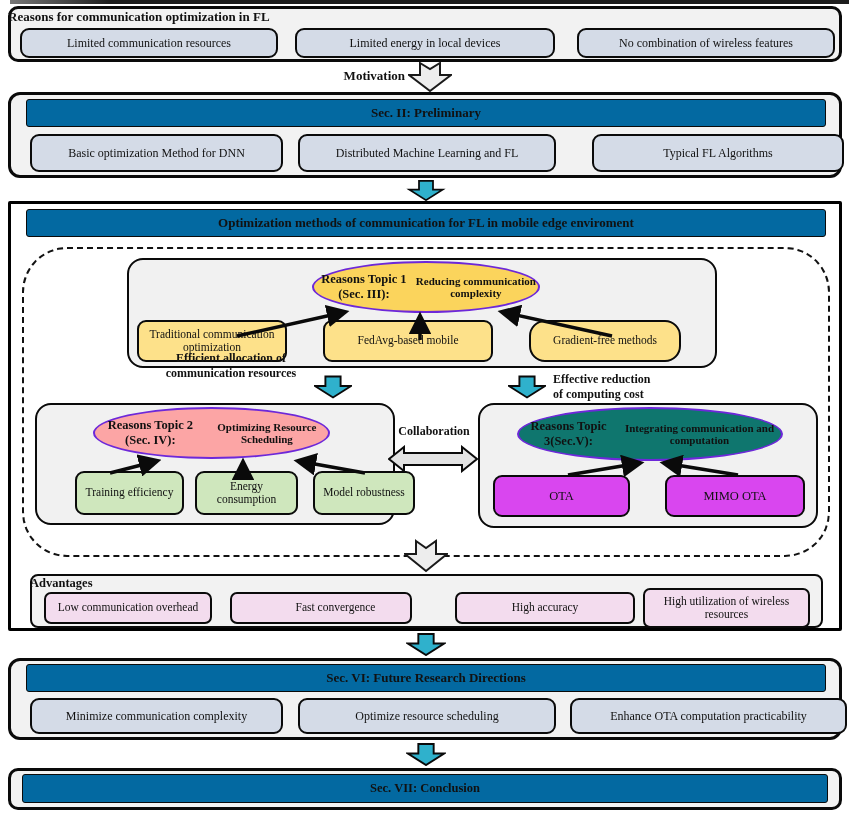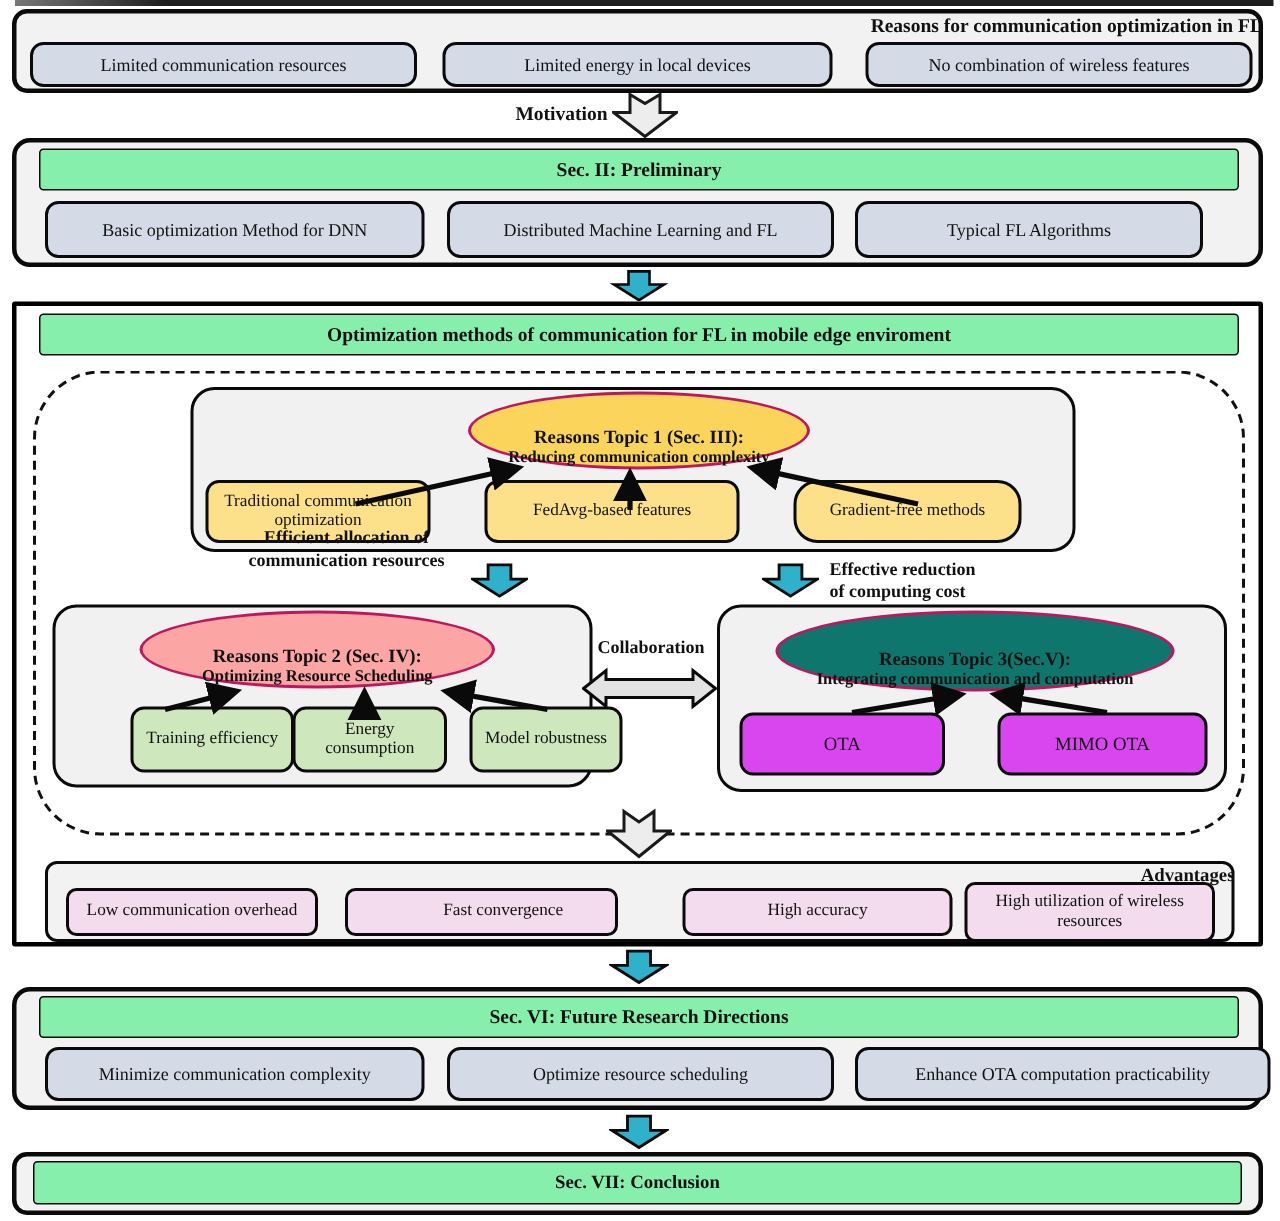--- a/index.html
+++ b/index.html
@@ -1,41 +1,41 @@
 <!DOCTYPE html>
 <html><head>
 <meta charset="utf-8">
 <style>
   html,body{margin:0;padding:0;background:#fff;}
   .page{position:relative;width:853px;height:814px;background:#ffffff;overflow:hidden;
         font-family:"Liberation Serif","DejaVu Serif",serif;color:#111;}
   .abs{position:absolute;box-sizing:border-box;}
   .section{background:#f2f2f2;border:3px solid #0a0a0a;border-radius:12px;}
   .bigsection{background:#ffffff;border:3px solid #000;border-radius:2px;}
-  .greenbar{background:#86efac;border:1.5px solid #0a0a0a;border-radius:3px;
+  .greenbar{background:#0369a1;border:1.5px solid #0a0a0a;border-radius:3px;
             display:flex;align-items:center;justify-content:center;
             font-weight:bold;font-size:13px;}
   .bluebox{background:#d4dbe7;border:2px solid #0a0a0a;border-radius:9px;
            display:flex;align-items:center;justify-content:center;text-align:center;
            font-size:12px;padding:2px 6px;}
   .graybox{background:#f1f1f1;border:2px solid #0a0a0a;border-radius:16px;}
-  .ellipse{border:2px solid #be185d;border-radius:50%;display:flex;flex-direction:column;
-           align-items:center;justify-content:flex-end;text-align:center;font-weight:bold;}
+  .ellipse{border:2px solid #6d28d9;border-radius:50%;display:flex;
+           align-items:center;justify-content:flex-start;text-align:center;font-weight:bold;}
   .ellipse .l1{font-size:12.5px;}
   .ellipse .l2{font-size:11px;}
   .smallbox{border:2px solid #0a0a0a;border-radius:9px;display:flex;align-items:center;
             justify-content:center;text-align:center;font-size:11.5px;line-height:1.15;padding:2px 4px;}
   .yellow{background:#fde18a;}
   .yellowell{background:#fbd45c;}
   .green{background:#cfe7bd;}
   .greenell{background:#fca5a5;}
   .blue{background:#d946ef;}
   .blueell{background:#0f766e;}
   .pink{background:#f3dcee;border-radius:7px;}
-  .title{font-weight:bold;font-size:13px;text-align:right;}
+  .title{font-weight:bold;font-size:13px;text-align:left;}
   .lbl{font-weight:bold;font-size:12px;line-height:15px;}
   .arrlayer{pointer-events:none;}
   .topstrip{background:linear-gradient(to right,#777,#1d1d1d 12%,#1d1d1d);}
 </style>
 </head>
 <body>
 
 <div class="page">
 
   <svg width="0" height="0" style="position:absolute">
@@ -56,37 +56,37 @@
 
   <div class="abs lbl" style="left:255px;top:68px;width:150px;text-align:right;font-size:13px;">Motivation</div>
   <svg class="abs arrlayer" style="left:408px;top:62px;" width="44" height="30" viewBox="0 0 44 30">
     <polygon points="12,1 22,7 32,1 32,13 43,13 22,29 1,13 12,13" fill="#ededed" stroke="#1a1a1a" stroke-width="2"></polygon>
   </svg>
 
   <div class="abs section" style="left:8px;top:92px;width:834px;height:86px;"></div>
   <div class="abs greenbar" style="left:26px;top:99px;width:800px;height:28px;">Sec. II:  Preliminary</div>
   <div class="abs bluebox" style="left:30px;top:134px;width:253px;height:38px;">Basic optimization Method for DNN</div>
   <div class="abs bluebox" style="left:298px;top:134px;width:258px;height:38px;">Distributed Machine Learning and FL</div>
-  <div class="abs bluebox" style="left:570px;top:134px;width:232px;height:38px;">Typical FL Algorithms</div>
+  <div class="abs bluebox" style="left:592px;top:134px;width:252px;height:38px;">Typical FL Algorithms</div>
 
   <svg class="abs arrlayer" style="left:406px;top:180px;" width="40" height="21" viewBox="0 0 40 24">
     <polygon points="12,1 28,1 28,11 39,11 20,23 1,11 12,11" fill="#2fb1cc" stroke="#0a0a0a" stroke-width="2"></polygon>
   </svg>
 
   <div class="abs bigsection" style="left:8px;top:201px;width:834px;height:430px;"></div>
   <div class="abs greenbar" style="left:26px;top:209px;width:800px;height:28px;">Optimization methods of communication for FL in mobile edge enviroment</div>
   <div class="abs" style="left:22px;top:247px;width:808px;height:310px;border:2.5px dashed #111;border-radius:45px;"></div>
 
   <div class="abs graybox" style="left:127px;top:258px;width:590px;height:110px;"></div>
   <div class="abs ellipse yellowell" style="left:312px;top:261px;width:228px;height:52px;">
     <span class="l1">Reasons Topic 1 (Sec. III):</span>
     <span class="l2">Reducing communication complexity</span>
   </div>
   <div class="abs smallbox yellow" style="left:137px;top:320px;width:150px;height:42px;">Traditional communication optimization</div>
-  <div class="abs smallbox yellow" style="left:323px;top:320px;width:170px;height:42px;">FedAvg-based features</div>
+  <div class="abs smallbox yellow" style="left:323px;top:320px;width:170px;height:42px;">FedAvg-based mobile</div>
   <div class="abs smallbox yellow" style="left:529px;top:320px;width:152px;height:42px;border-radius:16px;">Gradient-free methods</div>
   <svg class="abs arrlayer" style="left:127px;top:258px;" width="590" height="110">
     <line x1="110" y1="78" x2="218" y2="54" stroke="#0a0a0a" stroke-width="3.5" marker-end="url(#ah)"></line>
     <line x1="293" y1="82" x2="293" y2="58" stroke="#0a0a0a" stroke-width="3.5" marker-end="url(#ah)"></line>
     <line x1="485" y1="78" x2="375" y2="54" stroke="#0a0a0a" stroke-width="3.5" marker-end="url(#ah)"></line>
   </svg>
 
   <div class="abs lbl" style="left:150px;top:351px;width:162px;text-align:center;">
     <span>Efficient allocation of</span><br>
     <span>communication resources</span>
@@ -100,21 +100,21 @@
   <div class="abs lbl" style="left:553px;top:372px;width:140px;text-align:left;">
     <span>Effective reduction</span><br>
     <span>of computing cost</span>
   </div>
 
   <div class="abs graybox" style="left:35px;top:403px;width:360px;height:122px;"></div>
   <div class="abs ellipse greenell" style="left:93px;top:407px;width:237px;height:52px;">
     <span class="l1">Reasons Topic 2 (Sec. IV):</span>
     <span class="l2">Optimizing Resource Scheduling</span>
   </div>
-  <div class="abs smallbox green" style="left:87px;top:471px;width:109px;height:44px;">Training efficiency</div>
+  <div class="abs smallbox green" style="left:75px;top:471px;width:109px;height:44px;">Training efficiency</div>
   <div class="abs smallbox green" style="left:195px;top:471px;width:103px;height:44px;">Energy consumption</div>
   <div class="abs smallbox green" style="left:313px;top:471px;width:102px;height:44px;">Model robustness</div>
   <svg class="abs arrlayer" style="left:35px;top:403px;" width="360" height="122">
     <line x1="75" y1="70" x2="122" y2="58" stroke="#0a0a0a" stroke-width="3.5" marker-end="url(#ah)"></line>
     <line x1="208" y1="72" x2="208" y2="59" stroke="#0a0a0a" stroke-width="3.5" marker-end="url(#ah)"></line>
     <line x1="330" y1="70" x2="263" y2="58" stroke="#0a0a0a" stroke-width="3.5" marker-end="url(#ah)"></line>
   </svg>
 
   <div class="abs lbl" style="left:384px;top:424px;width:100px;text-align:center;">Collaboration</div>
   <svg class="abs arrlayer" style="left:388px;top:445px;" width="90" height="28" viewBox="0 0 90 28">

